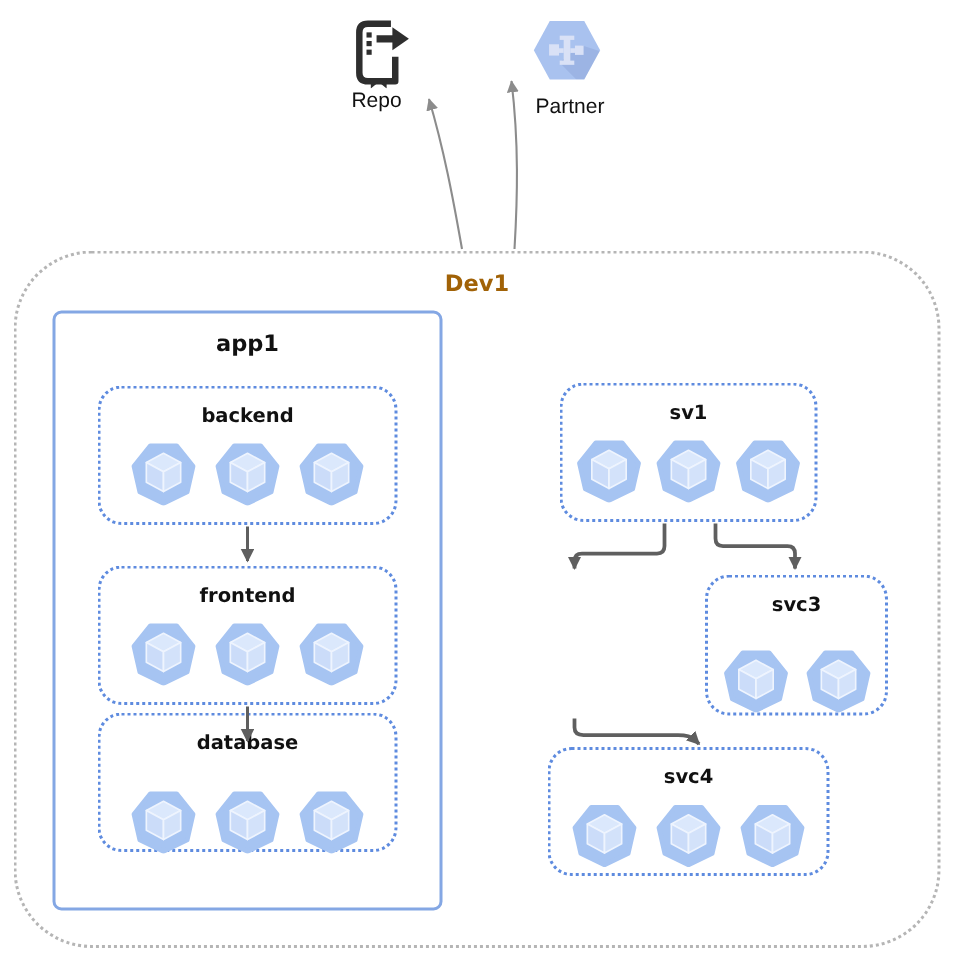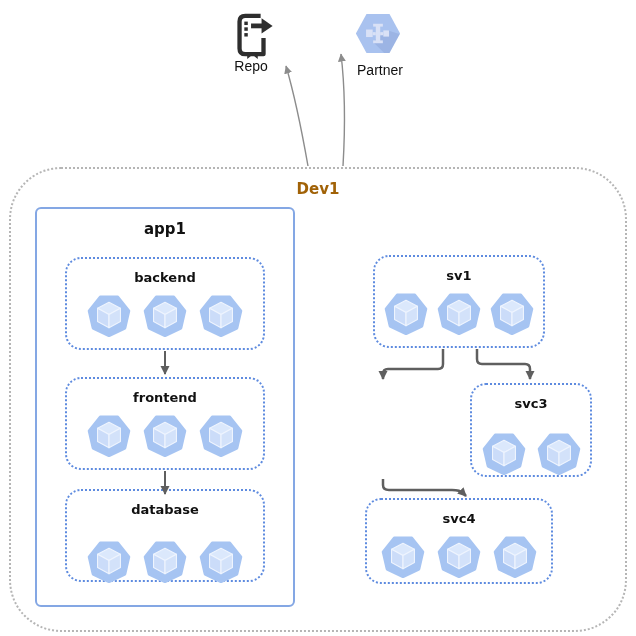--- a/index.html
+++ b/index.html
@@ -24,21 +24,21 @@
   
   .group{position:absolute;border:2px dotted #5e8bdf;border-radius:16px;
     box-sizing:border-box;display:flex;flex-direction:column;align-items:center;
     padding-top:11px;}
   .group-label{font-weight:bold;font-size:13px;color:#111;line-height:16px;}
   .pods{display:flex;justify-content:center;gap:12px;margin-top:6px;}
   .pod{width:44px;height:45px;}
   
   .g-frontend{left:65px;top:257px;width:200px;height:93px;}
   .g-backend {left:65px;top:377px;width:200px;height:93px;}
-  .g-database{left:65px;top:489px;width:200px;height:93px;gap:14px;}
+  .g-database{left:65px;top:475px;width:200px;height:93px;gap:14px;}
   .g-sv1 {left:373px;top:255px;width:172px;height:93px;}
   .g-svc2{left:322px;top:383px;width:118px;height:94px;}
   .g-svc3{left:470px;top:383px;width:122px;height:94px;justify-content:space-between;}
   .g-svc4{left:365px;top:498px;width:188px;height:86px;text-align:right;}
   .g-svc2 .pods,.g-svc3 .pods{gap:11px;}
   .g-sv1 .pods{gap:9px;}
   
   .connectors{position:absolute;left:0;top:0;pointer-events:none;}
 </style>
 </head>

